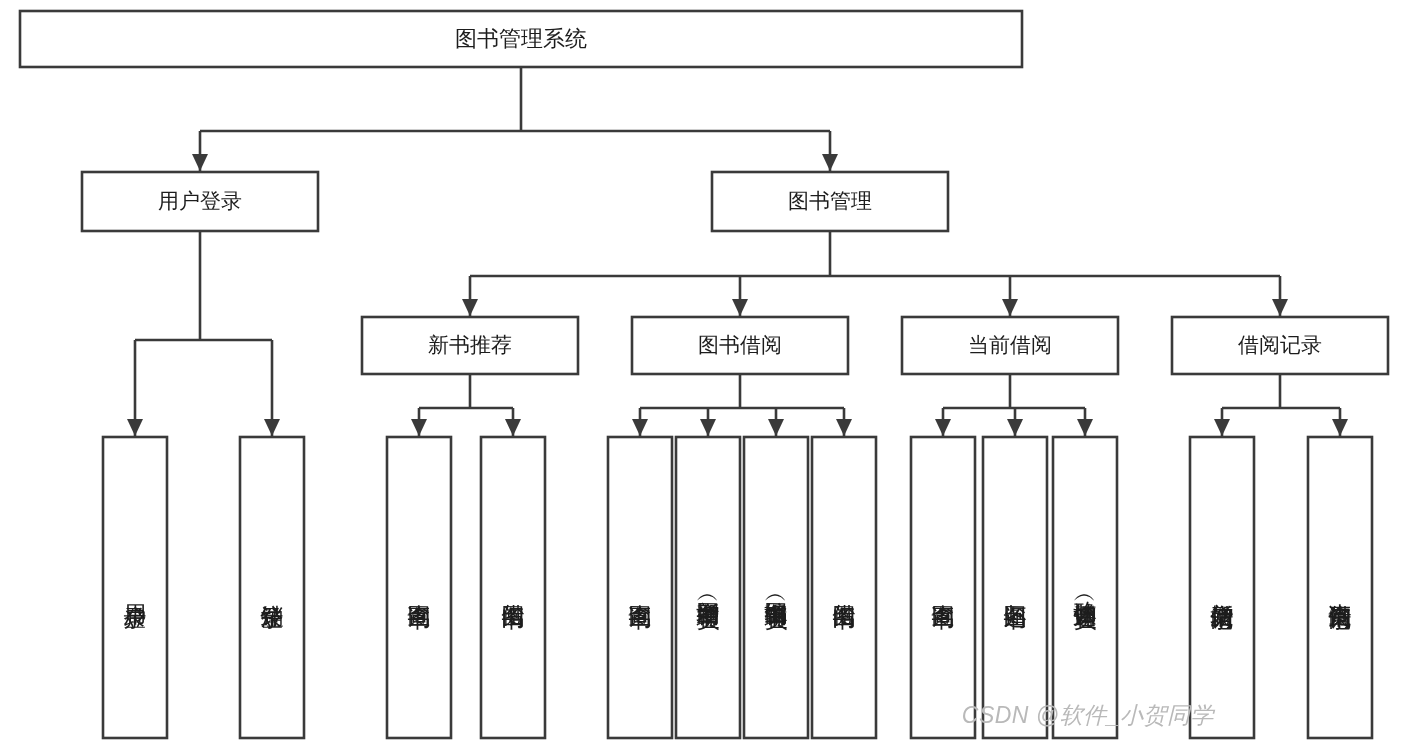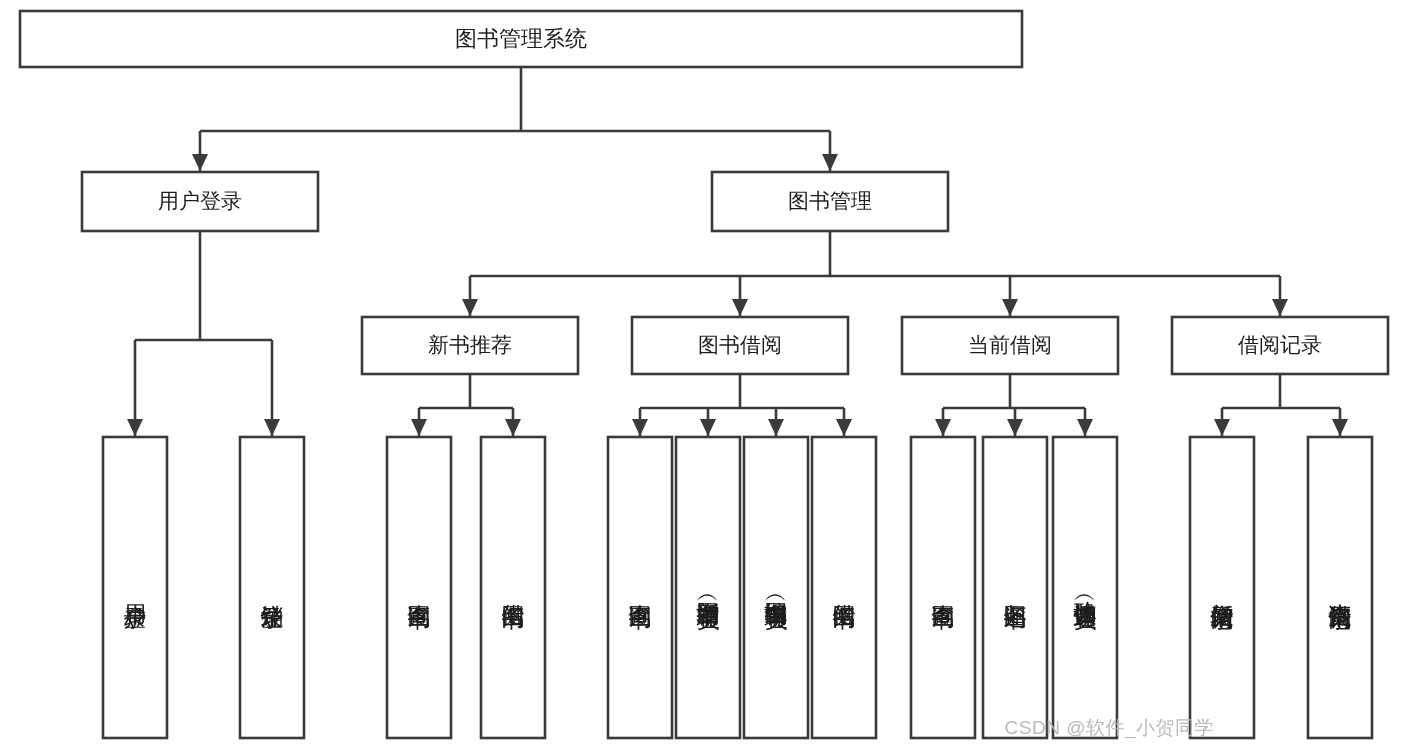--- a/index.html
+++ b/index.html
@@ -69,26 +69,27 @@
     font-family: "Liberation Sans", "DejaVu Sans", sans-serif;
     font-size: 23px;
     line-height: 1.08;
     color: #1d1d1d;
     letter-spacing: 1px;
     white-space: nowrap;
   }
   .watermark {
     position: absolute;
     right: 8px;
-    bottom: 6px;
-    font-family: "Liberation Sans", "DejaVu Sans", sans-serif;
-    font-size: 19px;
+    bottom: 16px;
+    font-family: "Liberation Sans", "DejaVu Sans", sans-serif;
+    font-size: 23px;
     color: #b9b9b9;
     letter-spacing: 0.5px;
     user-select: none;
+    font-style: italic;
   }
 </style>
 </head>
 <body>
 
 <div id="diagram-root">
   <svg class="flow" viewBox="0 0 1405 747">
     <g id="edges-layer">
         <line x1="521" y1="67" x2="521" y2="131" class="edge"></line>
         <line x1="200" y1="131" x2="830" y2="131" class="edge"></line>

